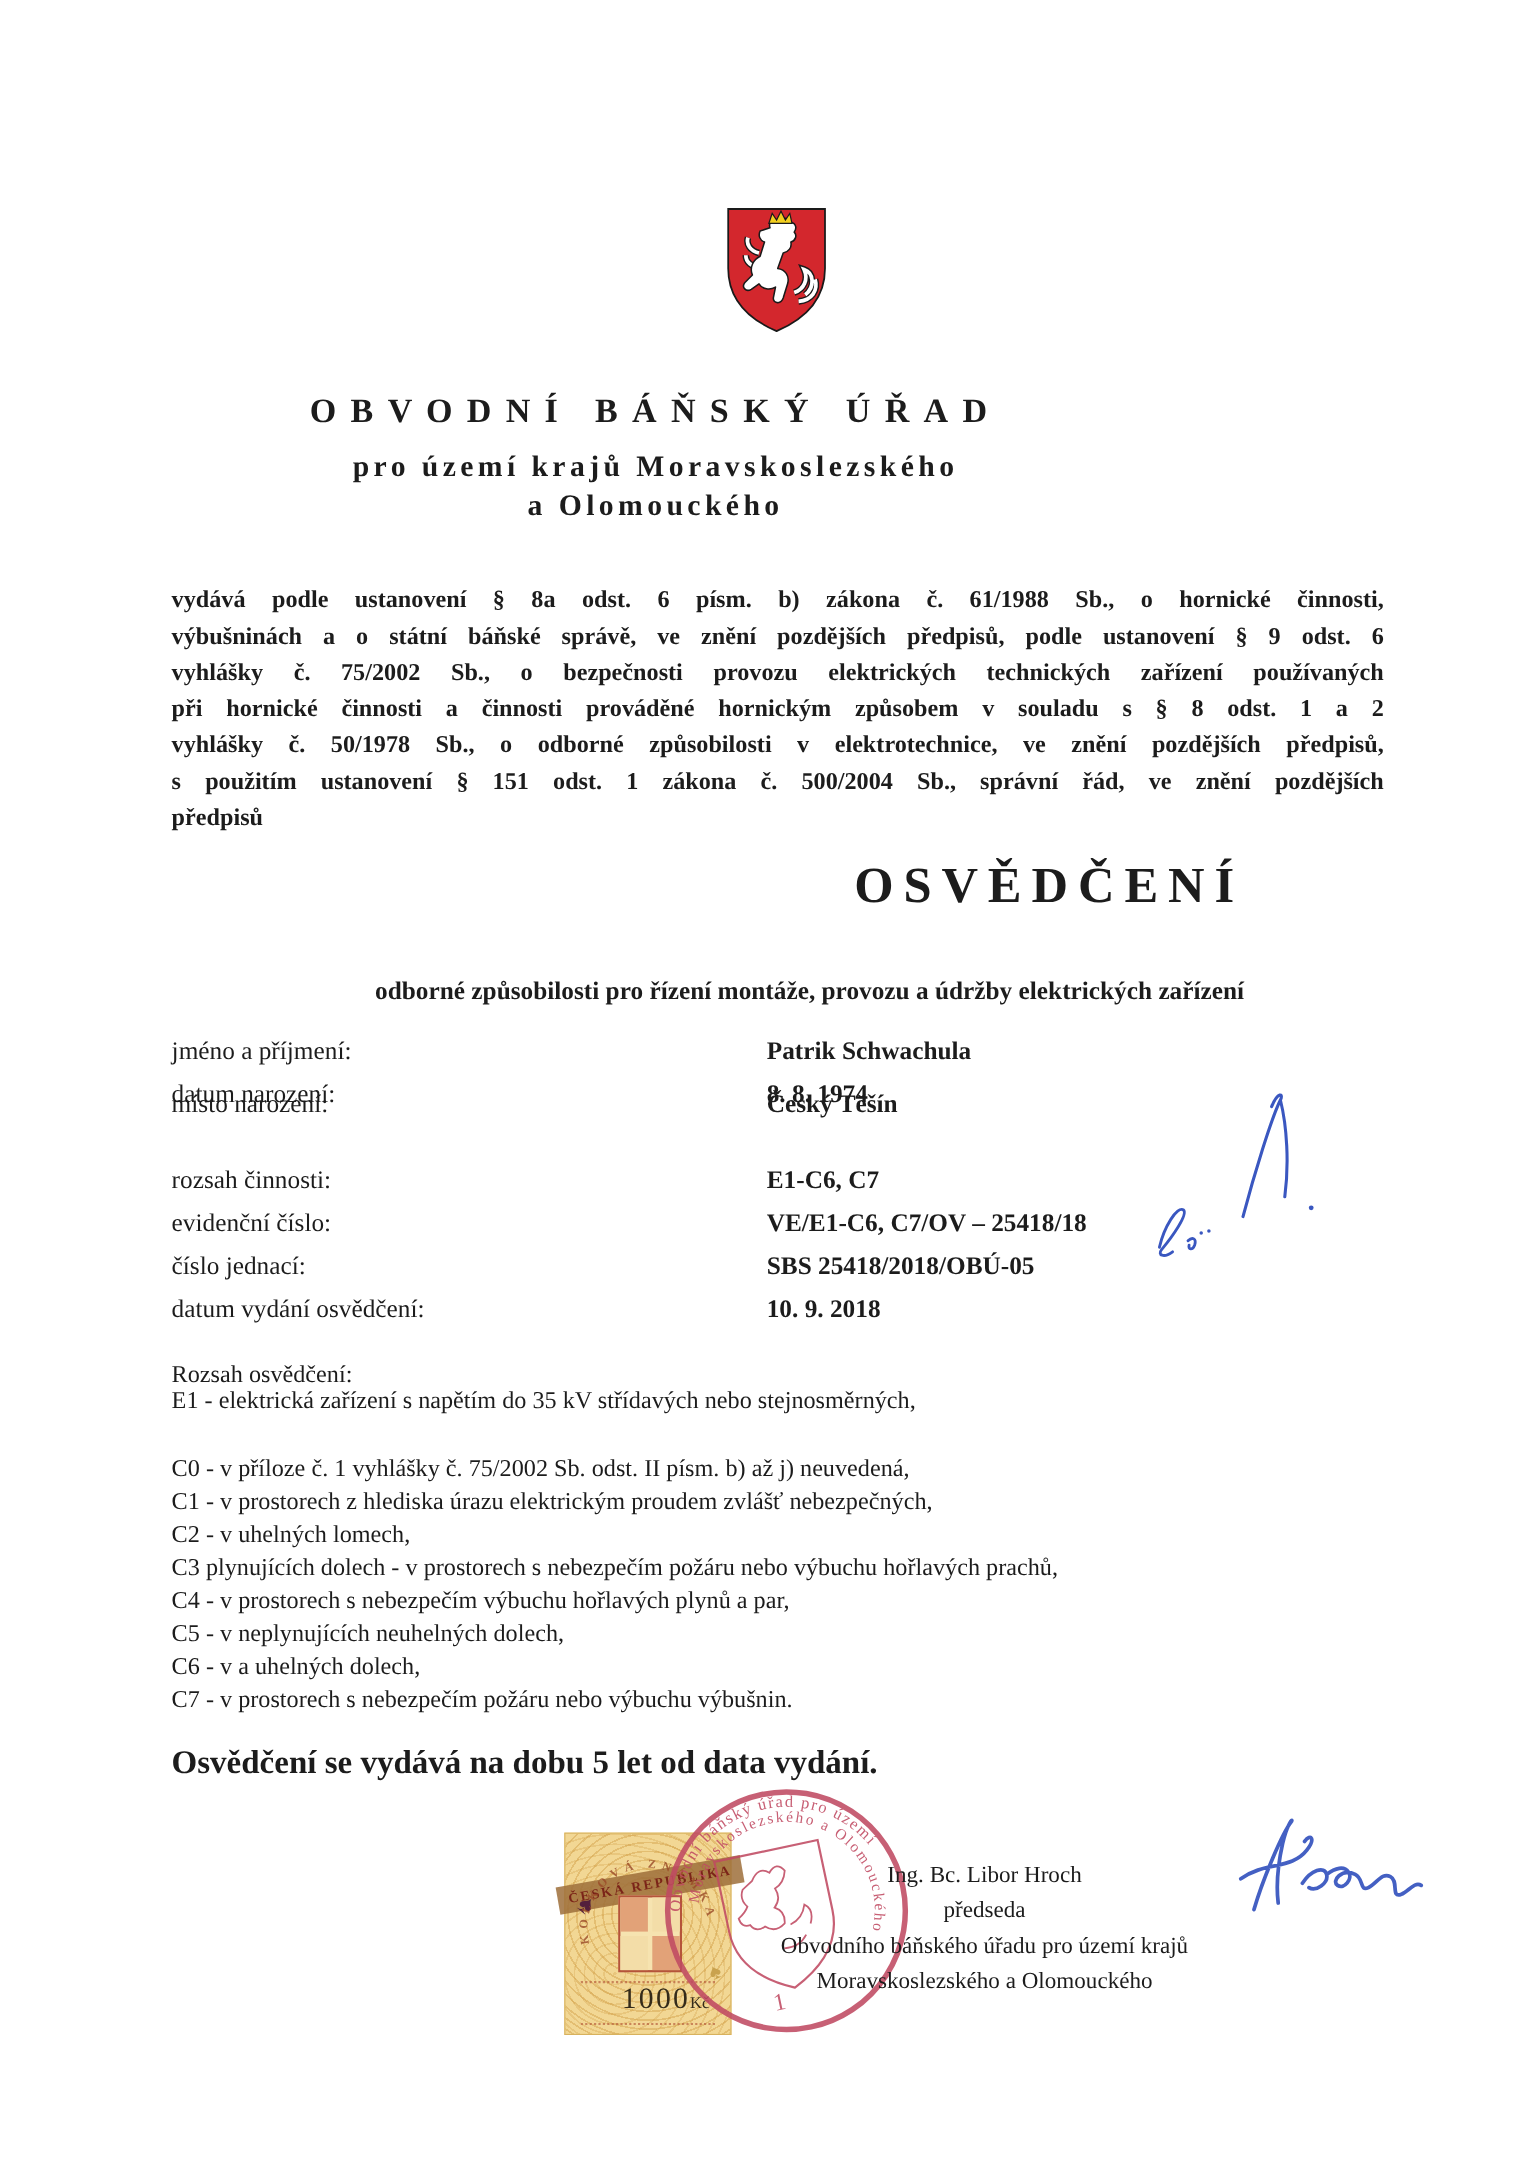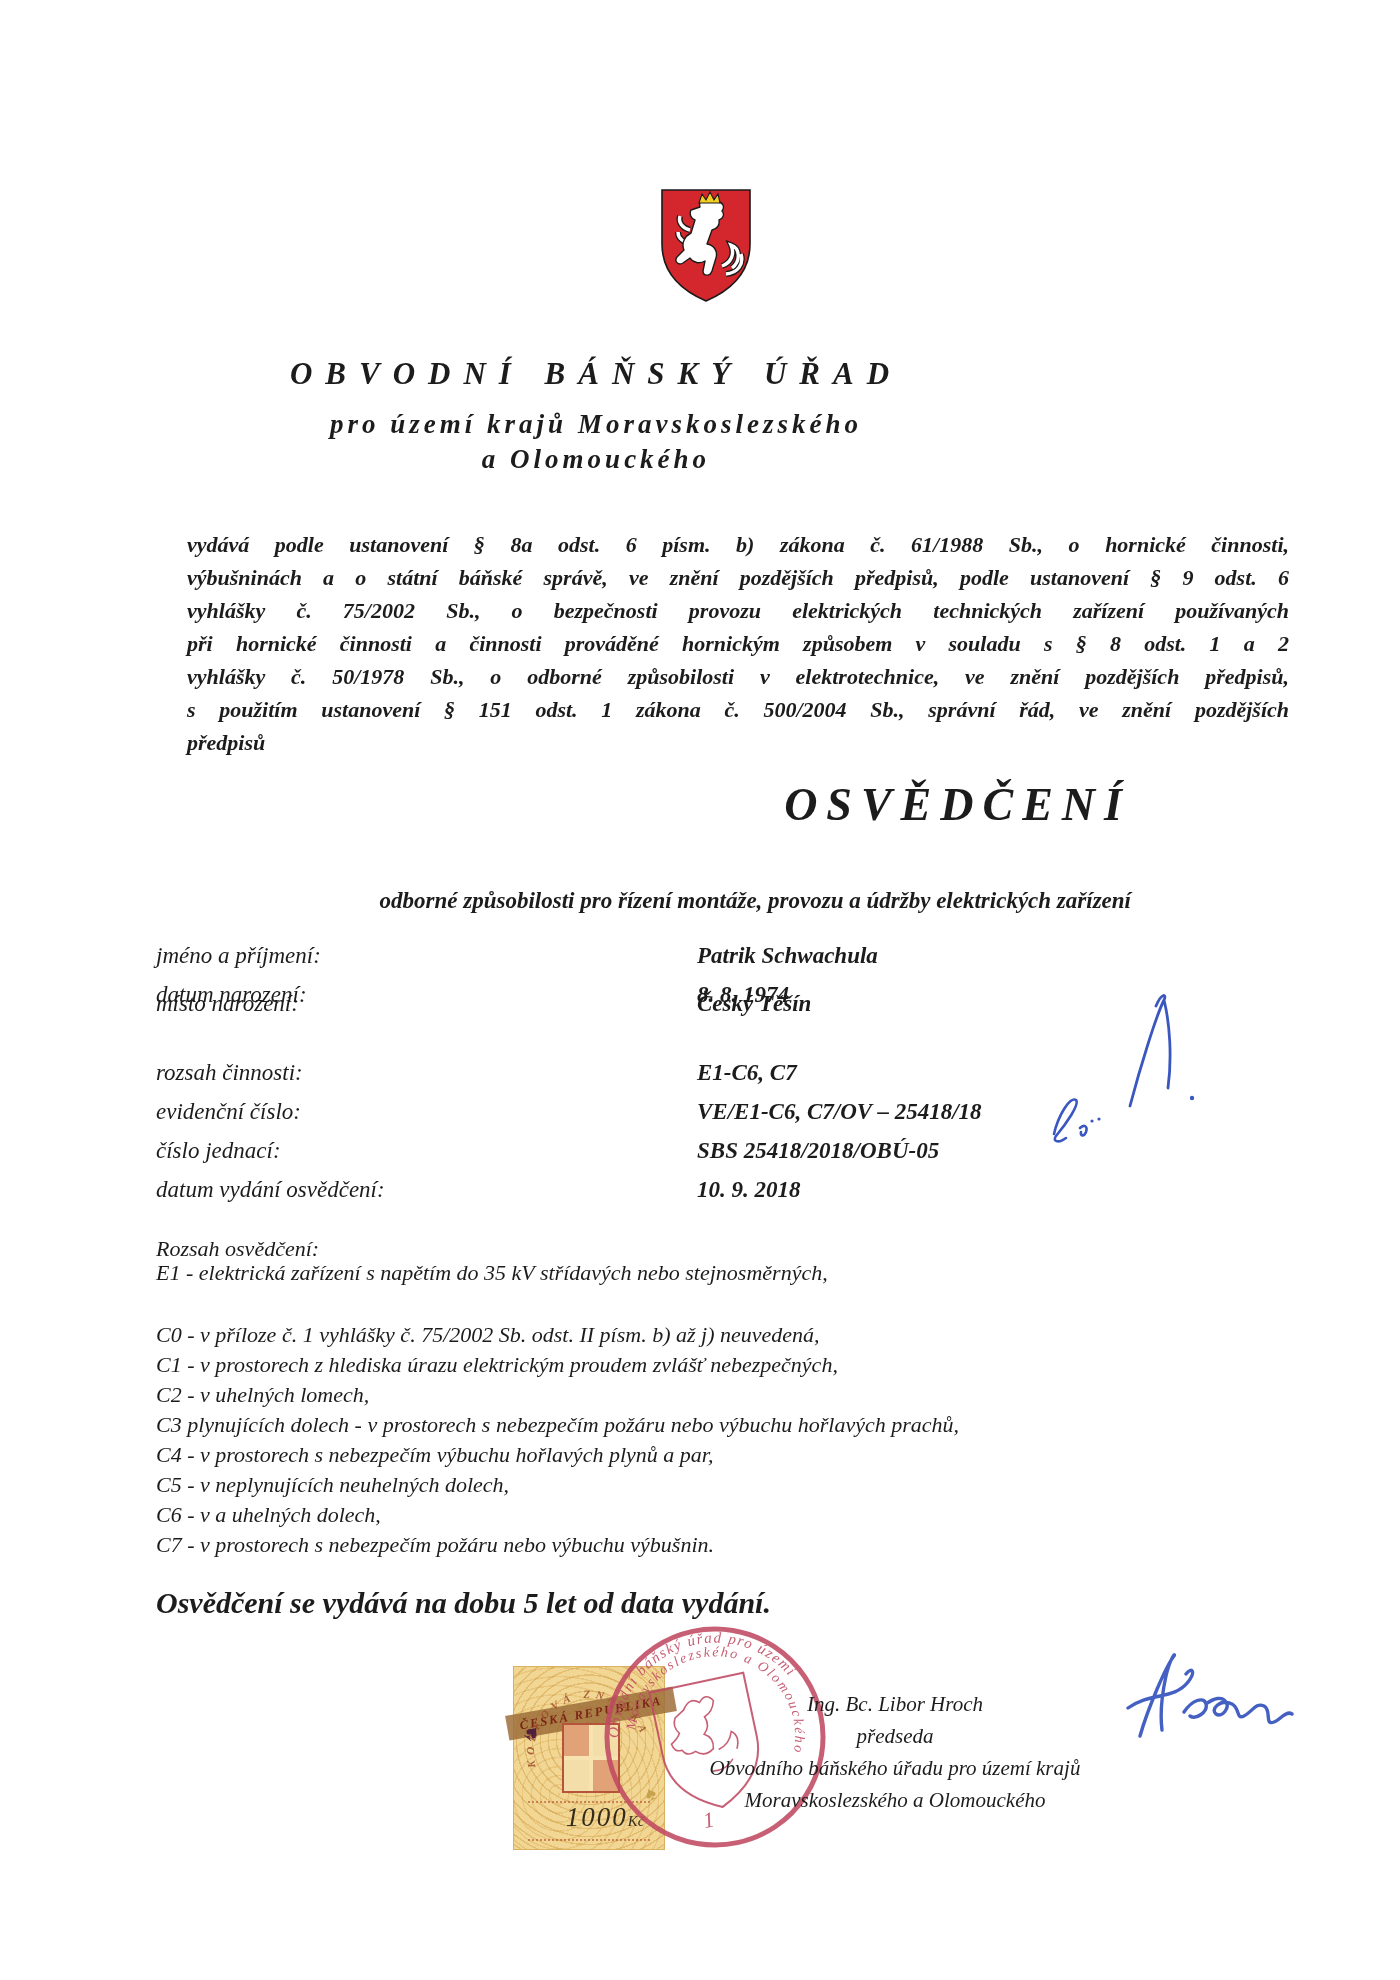--- a/index.html
+++ b/index.html
@@ -1,32 +1,32 @@
 <!DOCTYPE html>
 <html lang="cs"><head>
 <meta charset="utf-8">
 <style>
   html,body{margin:0;padding:0;background:#e8e8e8;}
   .page{
     position:relative;width:1400px;height:1980px;background:#ffffff;
-    font-family:"Liberation Serif", serif;color:#1c1c1c;overflow:hidden;margin:0 auto;font-style:italic;
+    font-family:"Liberation Serif", serif;color:#1c1c1c;overflow:hidden;margin:0 auto;
   }
   .abs{position:absolute;}
 
   
   .coa{left:656px;top:186px;width:100px;height:120px;}
 
   
   .header-block{left:156px;top:356px;width:880px;text-align:center;font-weight:bold;}
   .h1{font-size:31px;letter-spacing:13px;white-space:nowrap;}
   .h2{font-size:27px;letter-spacing:4px;margin-top:17px;white-space:nowrap;}
   .h3{font-size:27px;letter-spacing:4px;margin-top:4px;white-space:nowrap;}
 
   
-  .preamble{left:156px;top:528px;width:1102px;font-size:22px;font-weight:bold;line-height:33px;margin-left:31px;}
+  .preamble{left:156px;top:528px;width:1102px;font-size:22px;font-weight:bold;line-height:33px;}
   .pline{text-align:justify;text-align-last:justify;}
   .pline.last{text-align-last:left;}
 
   .doc-title{left:156px;top:778px;width:975px;text-align:right;font-size:46px;font-weight:bold;letter-spacing:9px;}
   .subtitle{left:156px;top:888px;width:975px;text-align:right;font-size:23px;font-weight:bold;}
 
   
   .frow{position:absolute;left:156px;width:1110px;height:32px;font-size:23px;}
   .frow .lab{position:absolute;left:0;}
   .frow .val{position:absolute;left:541px;font-weight:bold;white-space:nowrap;}

